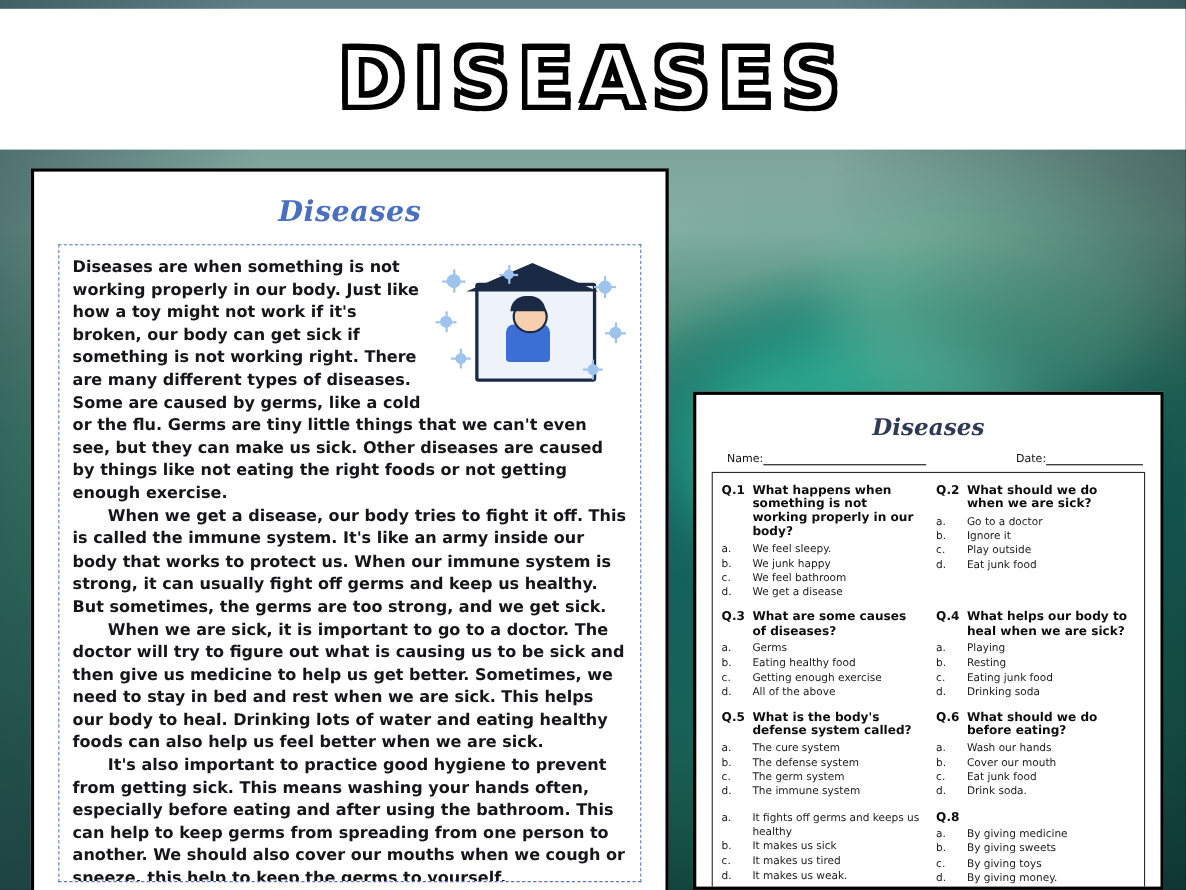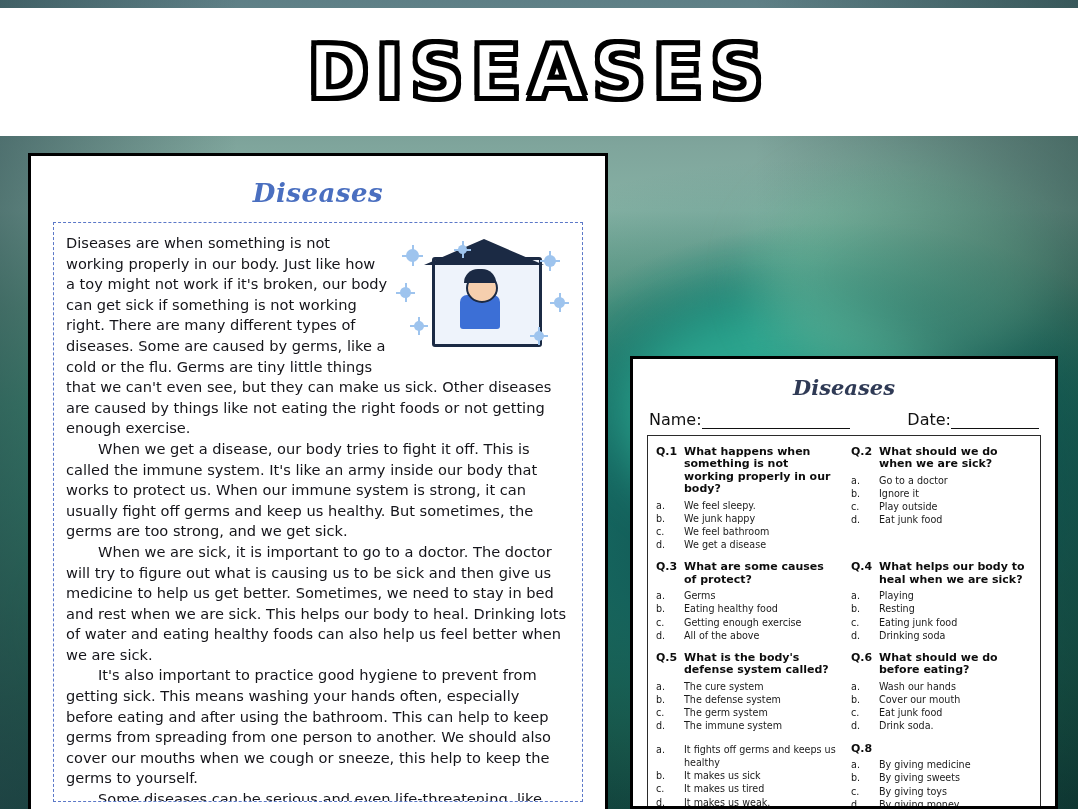--- a/index.html
+++ b/index.html
@@ -92,20 +92,21 @@
     letter-spacing: 0.5px;
   }
   .passage-box {
     margin: 0 22px;
     border: 1px dashed #5b78c8;
     padding: 10px 12px 12px 12px;
     box-sizing: border-box;
     height: 580px;
     position: relative;
     overflow: hidden;
+    font-weight: bold;
   }
   .passage-box p {
     font-family: "DejaVu Sans", sans-serif;
     font-size: 14.6px;
     line-height: 20.6px;
     color: #15151a;
     margin: 0 0 0 0;
     text-align: left;
   }
   .passage-box p + p { text-indent: 32px; margin-top: 0px; }
@@ -187,23 +188,23 @@
     font-style: italic;
     font-weight: 700;
     font-size: 21px;
     color: #2f3a55;
     text-align: center;
     margin: 16px 0 10px 0;
   }
   .name-date-row {
     display: flex;
     justify-content: space-between;
-    margin: 0 16px 6px 16px;
+    margin: 0 16px 6px 28px;
     font-family: "DejaVu Sans", sans-serif;
-    font-size: 16px;
+    font-size: 10px;
     color: #111;
   }
   .nd-item { display: flex; align-items: flex-end; }
   .nd-label { white-space: nowrap; }
   .nd-line {
     display: inline-block;
     border-bottom: 1px solid #111;
     height: 12px;
   }
   .nd-line.name-line { width: 148px; }
@@ -341,21 +342,21 @@
           </div>
         <div class="q-opt">
             <span class="opt-letter">d.</span>
             <span>Eat junk food</span>
           </div>
       </div>
 
       <div class="q-cell">
         <div class="q-head">
           <span class="q-num">Q.3</span>
-          <span>What are some causes of protect?</span>
+          <span>What are some causes of diseases?</span>
         </div>
         <div class="q-opt">
             <span class="opt-letter">a.</span>
             <span>Germs</span>
           </div>
         <div class="q-opt">
             <span class="opt-letter">b.</span>
             <span>Eating healthy food</span>
           </div>
         <div class="q-opt">

